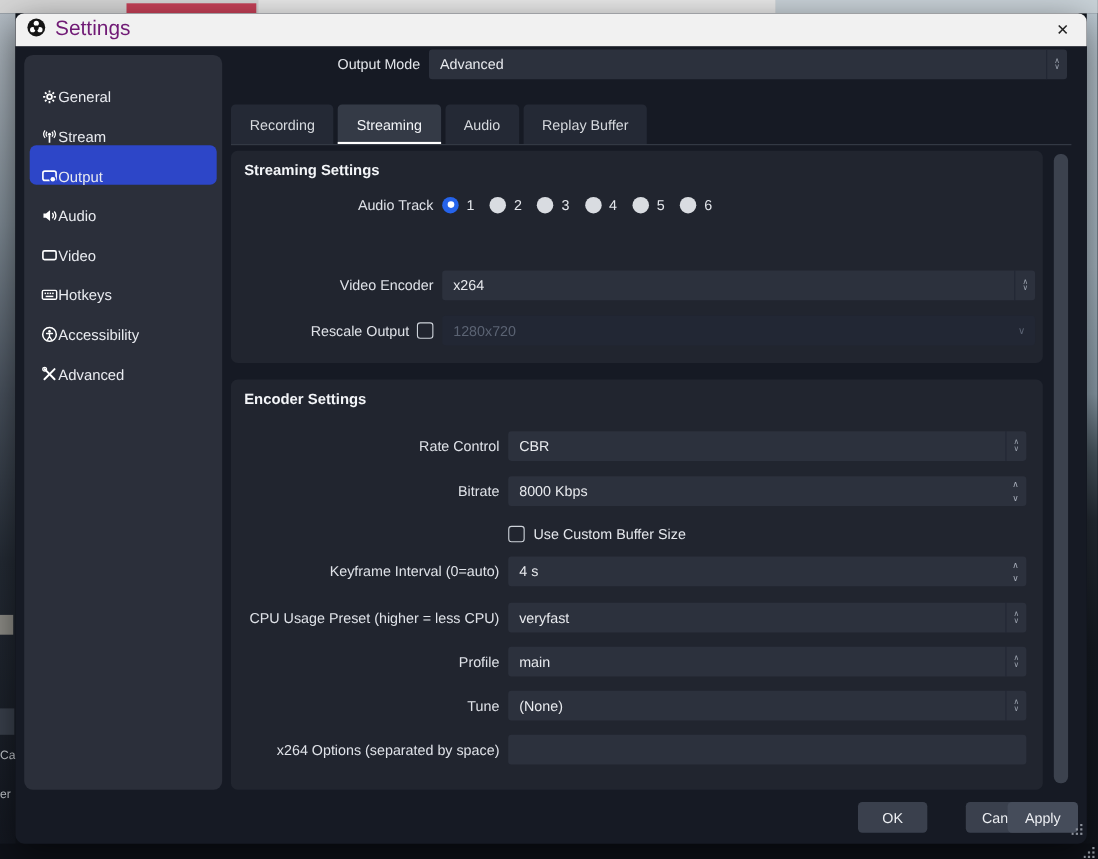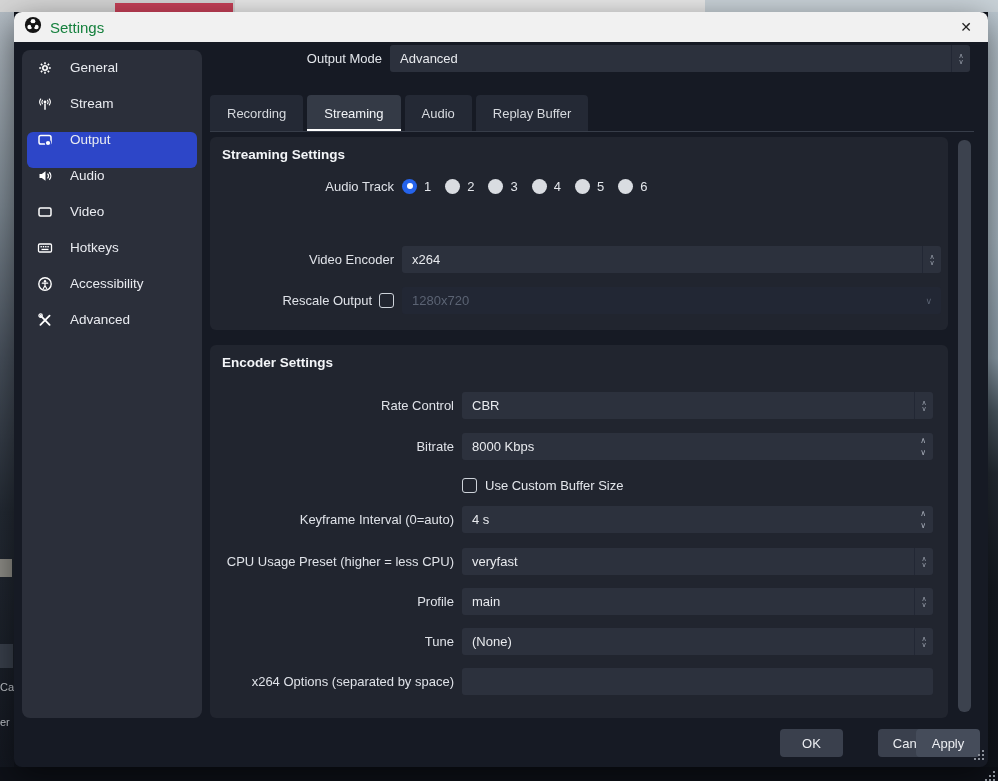--- a/index.html
+++ b/index.html
@@ -23,28 +23,28 @@
   .frag-box2 { position:absolute; left:0; top:644px; width:13px; height:24px; background:#3a414d; }
   .frag-text { position:absolute; left:0; color:#c9cdd3; font-size:11px; }
   .win-grip { position:absolute; left:985px; top:768px; }
 
   
   .dialog { position:absolute; left:14px; top:12px; width:974px; height:755px;
     background:#161a24; border-radius:8px; overflow:hidden;
     box-shadow:0 10px 34px rgba(0,0,0,.55); }
   .titlebar { height:30px; background:#f1f1f1; display:flex; align-items:center;
     padding:0 10px; gap:8px; }
-  .titlebar .title { font-size:15px; color:#15803d; flex:1; }
+  .titlebar .title { font-size:19px; color:#701a75; flex:1; }
   .close-btn { width:24px; height:22px; display:flex; align-items:center; justify-content:center;
     color:#222; font-size:14px; }
 
   
   .sidebar { position:absolute; left:8px; top:38px; width:180px; height:668px;
     background:#2b2f3a; border-radius:8px; padding-top:10px; }
-  .side-item { height:36px; margin:0 5px; display:flex; align-items:flex-start; gap:17px;
+  .side-item { height:36px; margin:0 5px; display:flex; align-items:flex-end; gap:0;
     padding:0 10px; border-radius:6px; color:#e9ebf0; font-size:13.5px; }
   .side-item.selected { background:#2d46c8; }
   .side-item .icon { width:16px; height:16px; display:flex; }
   .side-item .icon svg { width:16px; height:16px; }
 
   
   .combo { background:#2c313d; border-radius:3px; display:flex; align-items:center;
     height:27px; color:#e8eaee; font-size:13px; width:100%; }
   .combo .val { flex:1; padding:0 10px; white-space:nowrap; overflow:hidden; }
   .combo .spin { width:19px; align-self:stretch; display:flex; flex-direction:column;

